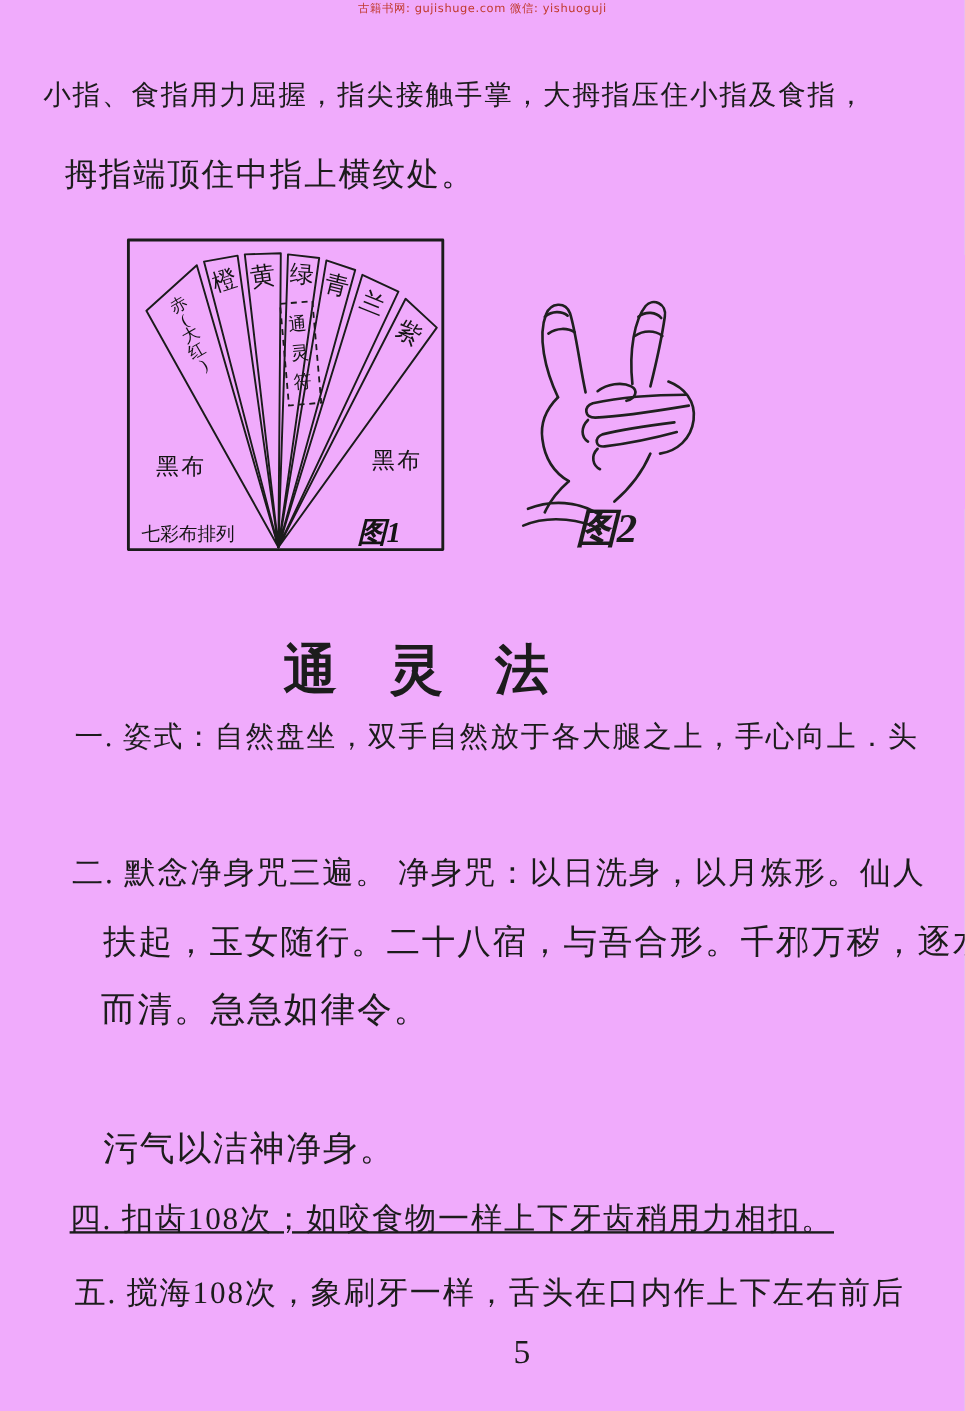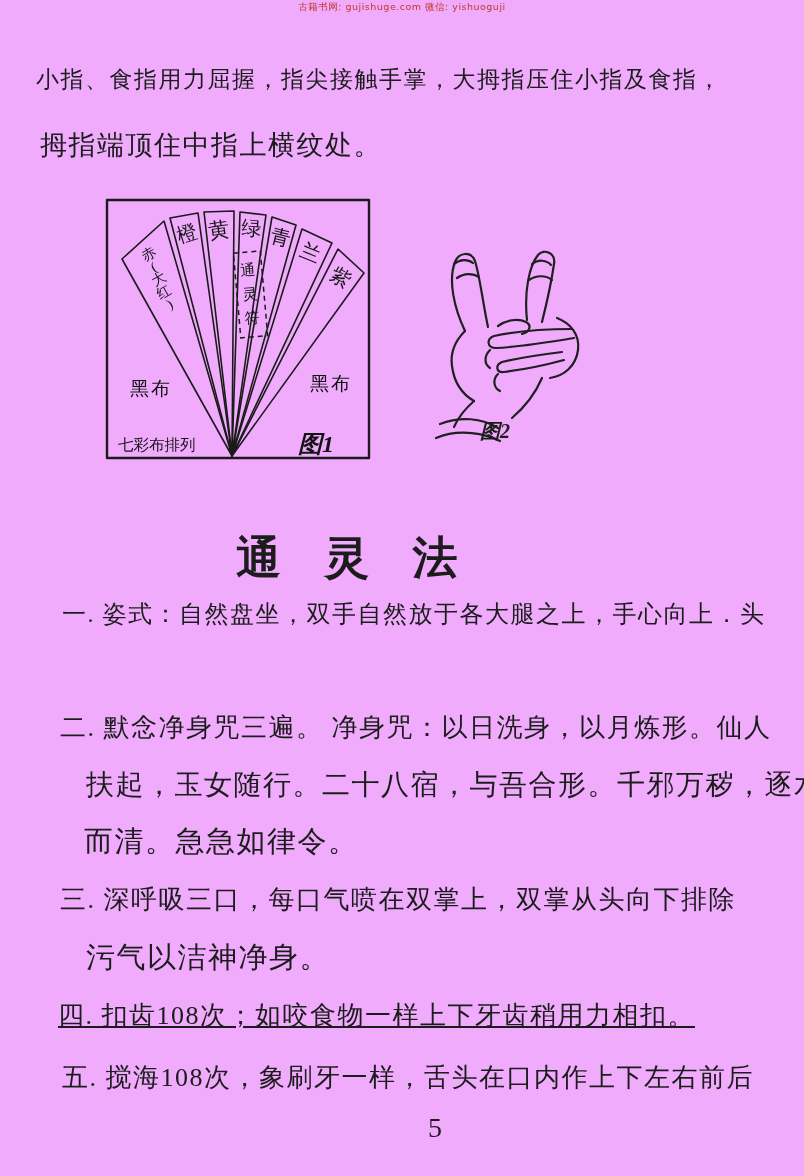--- a/index.html
+++ b/index.html
@@ -11,33 +11,33 @@
   .watermark{
     position:absolute;top:1px;left:0;right:0;text-align:center;
     font-size:9.5px;color:#c0392b;letter-spacing:.5px;
     font-family:"DejaVu Sans",sans-serif;
   }
   .hw{position:absolute;white-space:nowrap;letter-spacing:1.5px;}
   .title{
     position:absolute;top:528px;left:236px;font-size:45px;font-weight:700;
     letter-spacing:16px;white-space:nowrap;text-align:right;
   }
-  .fig-caption{position:absolute;font-size:20px;font-weight:600;font-style:italic;font-family:Liberation Serif, serif;}
+  .fig-caption{position:absolute;font-size:34px;font-weight:600;font-style:italic;font-family:Liberation Serif, serif;}
   svg text{fill:#141414;font-family:"Liberation Serif","DejaVu Serif",serif;}
   .pageno{position:absolute;top:1112px;left:428px;font-size:28px;}
 </style>
 </head>
 <body>
 
 <div class="page">
 
   <div class="watermark">古籍书网: gujishuge.com 微信: yishuoguji</div>
 
   <div class="hw" style="top:64px;left:36px;font-size:23px;">小指、食指用力屈握，指尖接触手掌，大拇指压住小指及食指，</div>
-  <div class="hw" style="top:127px;left:40px;font-size:27px;">拇指端顶住中指上横纹处。</div>
+  <div class="hw" style="top:127px;left:54px;font-size:27px;">拇指端顶住中指上横纹处。</div>
 
   <svg style="position:absolute;left:104px;top:197px;" width="268" height="266" viewBox="0 0 268 266">
     <g fill="none" stroke="#1b1b1b" stroke-width="2.4" stroke-linejoin="round">
       <rect x="3" y="3" width="262" height="258"></rect>
     </g>
     <g fill="none" stroke="#1b1b1b" stroke-width="1.6" stroke-linejoin="round">
       <polygon points="128,259 18,62 60,24"></polygon>
       <polygon points="128,259 66,21 94,16"></polygon>
       <polygon points="128,259 100,15 130,14"></polygon>
       <polygon points="128,259 136,15 162,18"></polygon>
@@ -98,20 +98,19 @@
     </g>
   </svg>
   <div class="fig-caption" style="left:480px;top:418px;">图2</div>
 
   <div class="title">通 灵 法</div>
 
   <div class="hw" style="top:598px;left:62px;font-size:24px;">一. 姿式：自然盘坐，双手自然放于各大腿之上，手心向上．头</div>
   <div class="hw" style="top:710px;left:60px;font-size:26px;">二. 默念净身咒三遍。  净身咒：以日洗身，以月炼形。仙人</div>
   <div class="hw" style="top:766px;left:86px;font-size:28px;">扶起，玉女随行。二十八宿，与吾合形。千邪万秽，逐水</div>
   <div class="hw" style="top:822px;left:84px;font-size:29px;">而清。急急如律令。</div>
-  <div class="hw" style="top:882px;left:60px;font-size:26px;">三. 深呼吸三口，每口气喷在双掌上，双掌从头向下排除</div>
   <div class="hw" style="top:938px;left:86px;font-size:29px;">污气以洁神净身。</div>
   <div class="hw" style="top:998px;left:58px;font-size:26px;text-decoration:underline;">四. 扣齿108次；如咬食物一样上下牙齿稍用力相扣。</div>
   <div class="hw" style="top:1060px;left:62px;font-size:26px;">五. 搅海108次，象刷牙一样，舌头在口内作上下左右前后</div>
 
   <div class="pageno">5</div>
 
 </div>
 
 </body></html>

